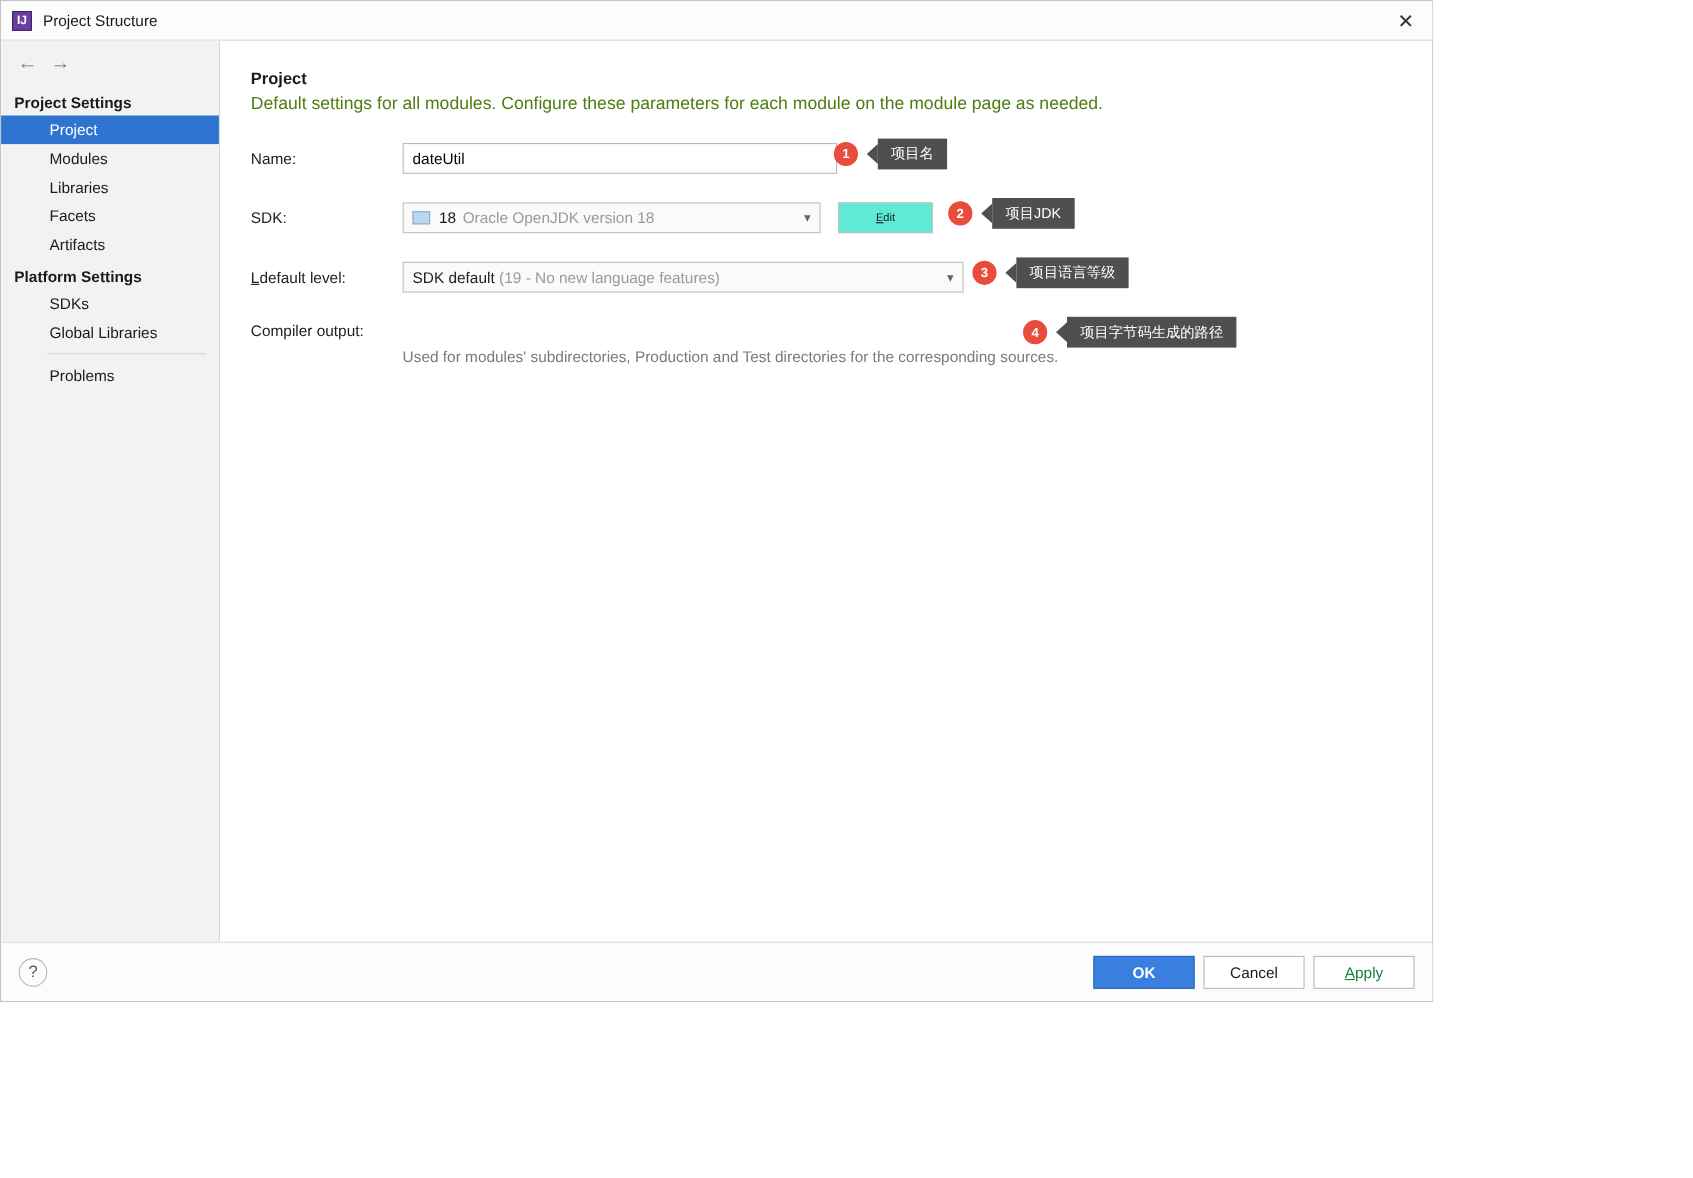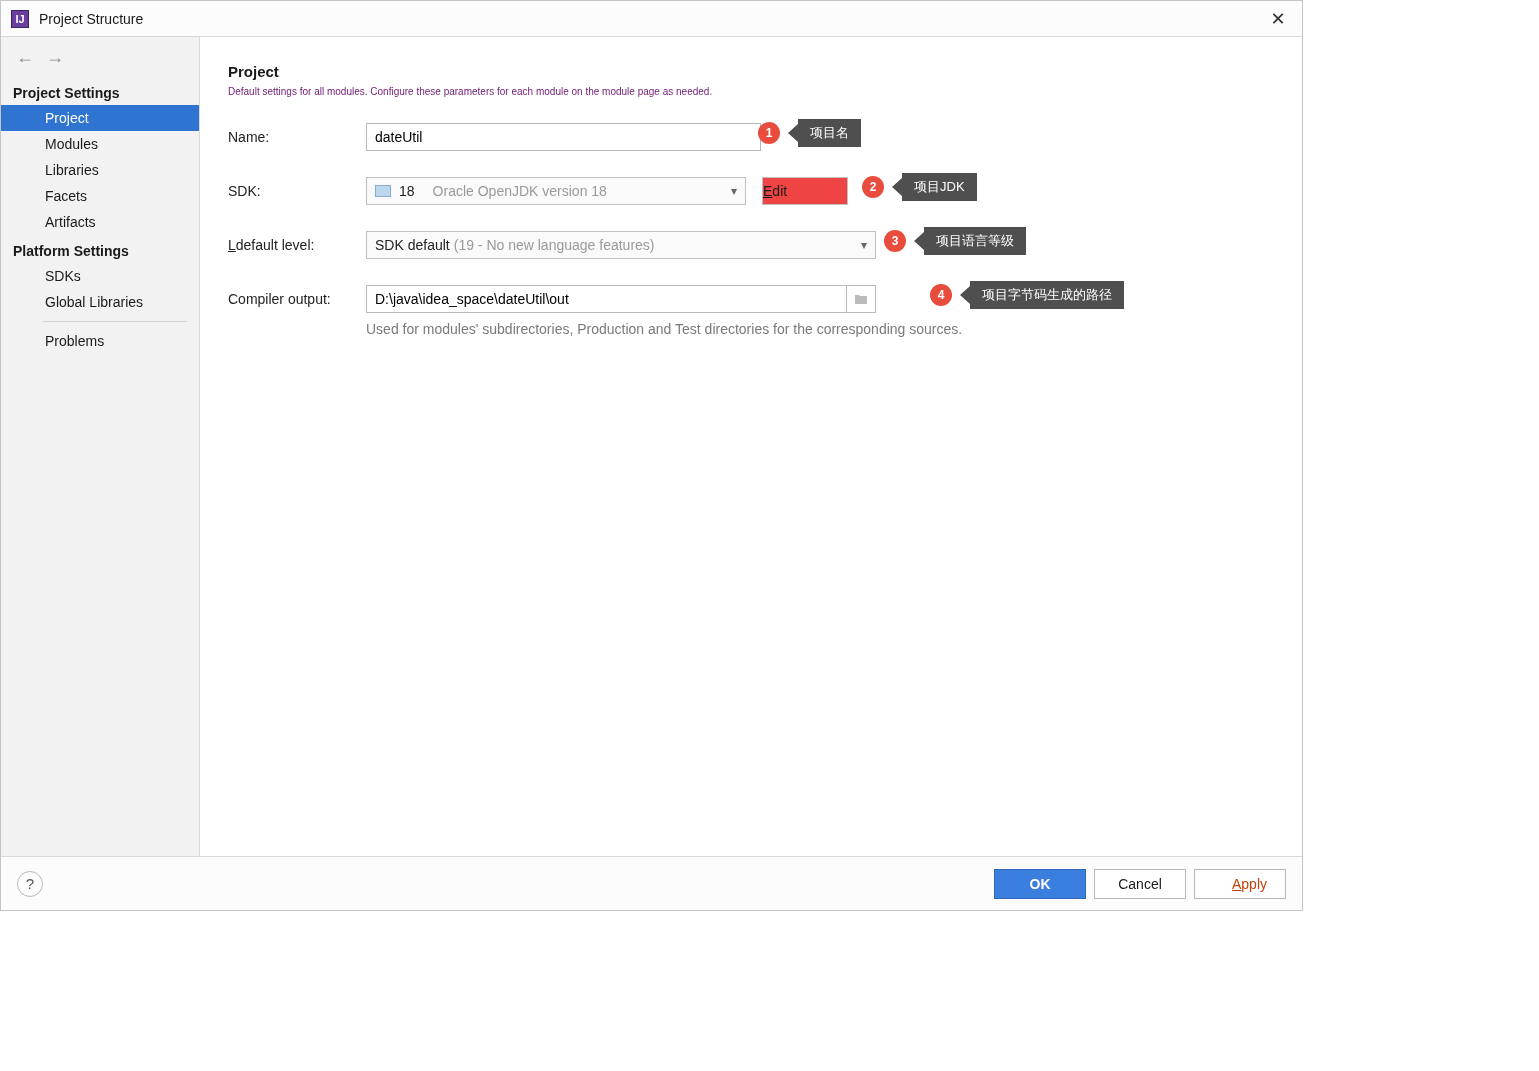--- a/index.html
+++ b/index.html
@@ -90,22 +90,22 @@
       padding: 26px 28px;
       position:relative;
       min-width:0;
     }
     .section-title {
       font-weight:700;
       font-size:15px;
       margin-bottom:6px;
     }
     .section-desc {
-      color:#701a75;
-      font-size:10px;
+      color:#4d7c0f;
+      font-size:16px;
       margin-bottom:26px;
     }
     .row {
       display:flex;
       align-items:center;
       margin-bottom: 26px;
       position:relative;
     }
     .row .label {
       width: 138px;
@@ -137,34 +137,34 @@
       font-size:12px;
     }
     .sdk-drop { width: 380px; }
     .sdk-drop .folder-ic {
       width:16px; height:12px;
       background:#bcd7ee;
       border:1px solid #88add0;
       margin-right:8px;
       position:relative;
     }
-    .sdk-drop .num { font-weight:400; margin-right:18px; }
+    .sdk-drop .num { font-weight:400; margin-right:6px; }
     .sdk-drop .muted { color:#9a9a9a; }
     .lang-drop { width: 510px; }
     .lang-drop .main-t { color:#222; }
     .lang-drop .muted { color:#9a9a9a; margin-left:4px; }
     .edit-btn {
       margin-left: 16px;
       width: 86px;
       height: 28px;
       border:1px solid #c0c0c0;
-      background:#ef4444;
-      font-size:14px;
-      cursor:pointer;
-      display:flex; align-items:center; justify-content:flex-start;
+      background:#5eead4;
+      font-size:10px;
+      cursor:pointer;
+      display:flex; align-items:center; justify-content:center;
     }
     .edit-btn .ul { text-decoration: underline; }
     .path-field {
       width: 510px;
       display:flex;
       align-items:center;
     }
     .path-field input {
       flex:1;
       height:28px;
@@ -246,21 +246,21 @@
       margin-left:8px;
       display:flex; align-items:center; justify-content:center;
       cursor:pointer;
     }
     .btn.primary {
       background:#3a7ee0;
       border-color:#2f65b4;
       color:#fff;
       font-weight:700;
     }
-    .btn.disabled { color:#c2410c; cursor:default;justify-content:flex-end; }
+    .btn.disabled { color:#15803d; cursor:default; }
     .btn .ul { text-decoration:underline; }
   </style>
 </head>
 <body>
 
 <div class="window">
 
   <div class="titlebar">
     <div class="app-icon">IJ</div>
     <div class="title">Project Structure</div>
@@ -331,28 +331,20 @@
         </div>
         <div class="callout" style="left:656px; top:-4px;">
           <div class="num">3</div>
           <div class="arrow-left"></div>
           <div class="bubble">项目语言等级</div>
         </div>
       </div>
 
       <div class="row">
         <div class="label">Compiler output:</div>
-        <div class="path-field">
-          <input type="text" value="D:\java\idea_space\dateUtil\out" style="">
-          <div class="browse">
-            <svg width="14" height="12" viewBox="0 0 14 12">
-                <path d="M1 2h4l1 1h7v8H1z" fill="#bbb"></path>
-              </svg>
-          </div>
-        </div>
         <div class="callout" style="left:702px; top:-4px;">
           <div class="num">4</div>
           <div class="arrow-left"></div>
           <div class="bubble">项目字节码生成的路径</div>
         </div>
       </div>
 
       <div class="helper-text">Used for modules' subdirectories, Production and Test directories for the corresponding sources.</div>
     </div>
 

